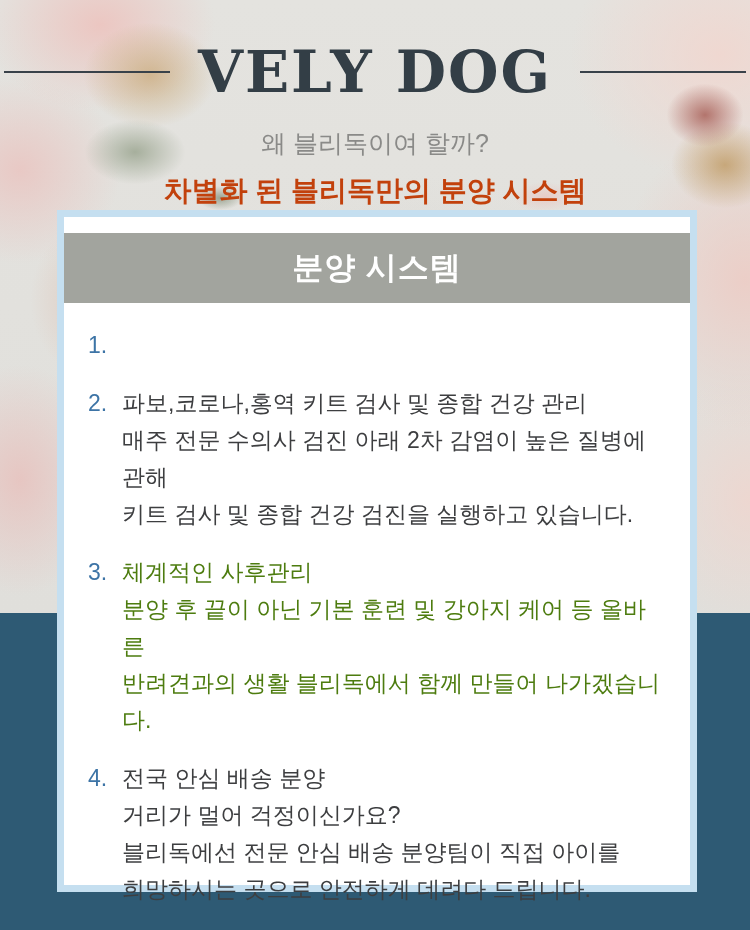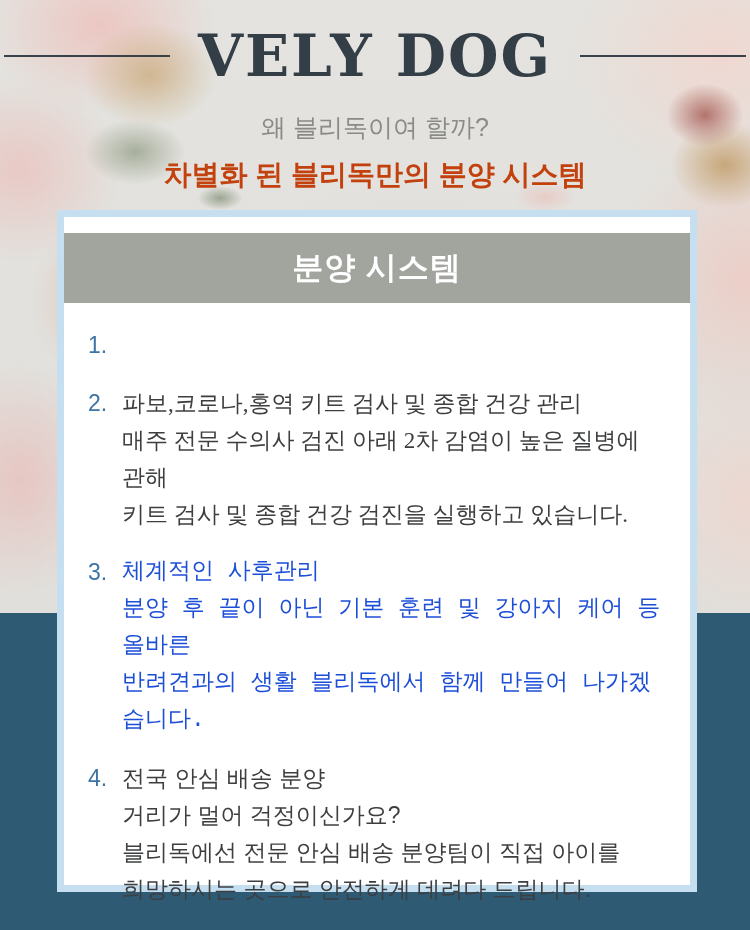--- a/index.html
+++ b/index.html
@@ -31,21 +31,21 @@
       radial-gradient(ellipse 170px 200px at 745px 280px, rgba(236,205,198,.95), transparent 75%),
       radial-gradient(ellipse 130px 170px at 748px 500px, rgba(238,214,207,.9), transparent 75%),
       radial-gradient(ellipse 260px 180px at 420px 320px, rgba(216,215,210,.7), transparent 80%),
       linear-gradient(#e4e3df, #e0dfdb);
   }
   .bg-bottom {
     position: absolute; left: 0; top: 613px; width: 750px; height: 317px;
   }
 
   
-  .hero { position: absolute; left: 0; top: 0; width: 750px; text-align: center; }
+  .hero { position: absolute; left: 0; top: 16px; width: 750px; text-align: center; }
   .title-row {
     margin-top: 26px;
     display: flex; align-items: center; justify-content: center; gap: 28px;
   }
   .rule { height: 2px; width: 166px; }
   .brand {
     font-family: "DejaVu Serif", "Liberation Serif", serif;
     font-weight: 700; font-size: 58px; letter-spacing: 2px; line-height: 1.05;
   }
   .subtitle { margin-top: 24px; font-size: 25px; }
@@ -85,27 +85,27 @@
   </header>
 
   <section class="card" style="border-color: rgb(197, 223, 240);">
     <div class="banner" style="background: rgb(162, 164, 158); color: rgb(255, 255, 255);">분양 시스템</div>
     <ol class="items" id="items-list">
         <li class="item">
           <span class="item-num" style="color: rgb(61, 116, 166);">1.</span>
         </li>
         <li class="item">
           <span class="item-num" style="color: rgb(61, 116, 166);">2.</span>
-          <span class="item-lines" style="color: rgb(61, 62, 64); font-family: Liberation Serif, serif;">파보,코로나,홍역 키트 검사 및 종합 건강 관리
+          <span class="item-lines" style="color: rgb(61, 62, 64);">파보,코로나,홍역 키트 검사 및 종합 건강 관리
 매주 전문 수의사 검진 아래 2차 감염이 높은 질병에 관해
 키트 검사 및 종합 건강 검진을 실행하고 있습니다.</span>
         </li>
         <li class="item">
           <span class="item-num" style="color: rgb(61, 116, 166);">3.</span>
-          <span class="item-lines" style="color: #1d4ed8; font-family: Liberation Mono, monospace;">체계적인 사후관리
+          <span class="item-lines" style="color: #4d7c0f;">체계적인 사후관리
 분양 후 끝이 아닌 기본 훈련 및 강아지 케어 등 올바른
 반려견과의 생활 블리독에서 함께 만들어 나가겠습니다.</span>
         </li>
         <li class="item">
           <span class="item-num" style="color: rgb(61, 116, 166);">4.</span>
           <span class="item-lines" style="color: rgb(61, 62, 64);">전국 안심 배송 분양
 거리가 멀어 걱정이신가요?
 블리독에선 전문 안심 배송 분양팀이 직접 아이를
 희망하시는 곳으로 안전하게 데려다 드립니다.</span>
         </li>

